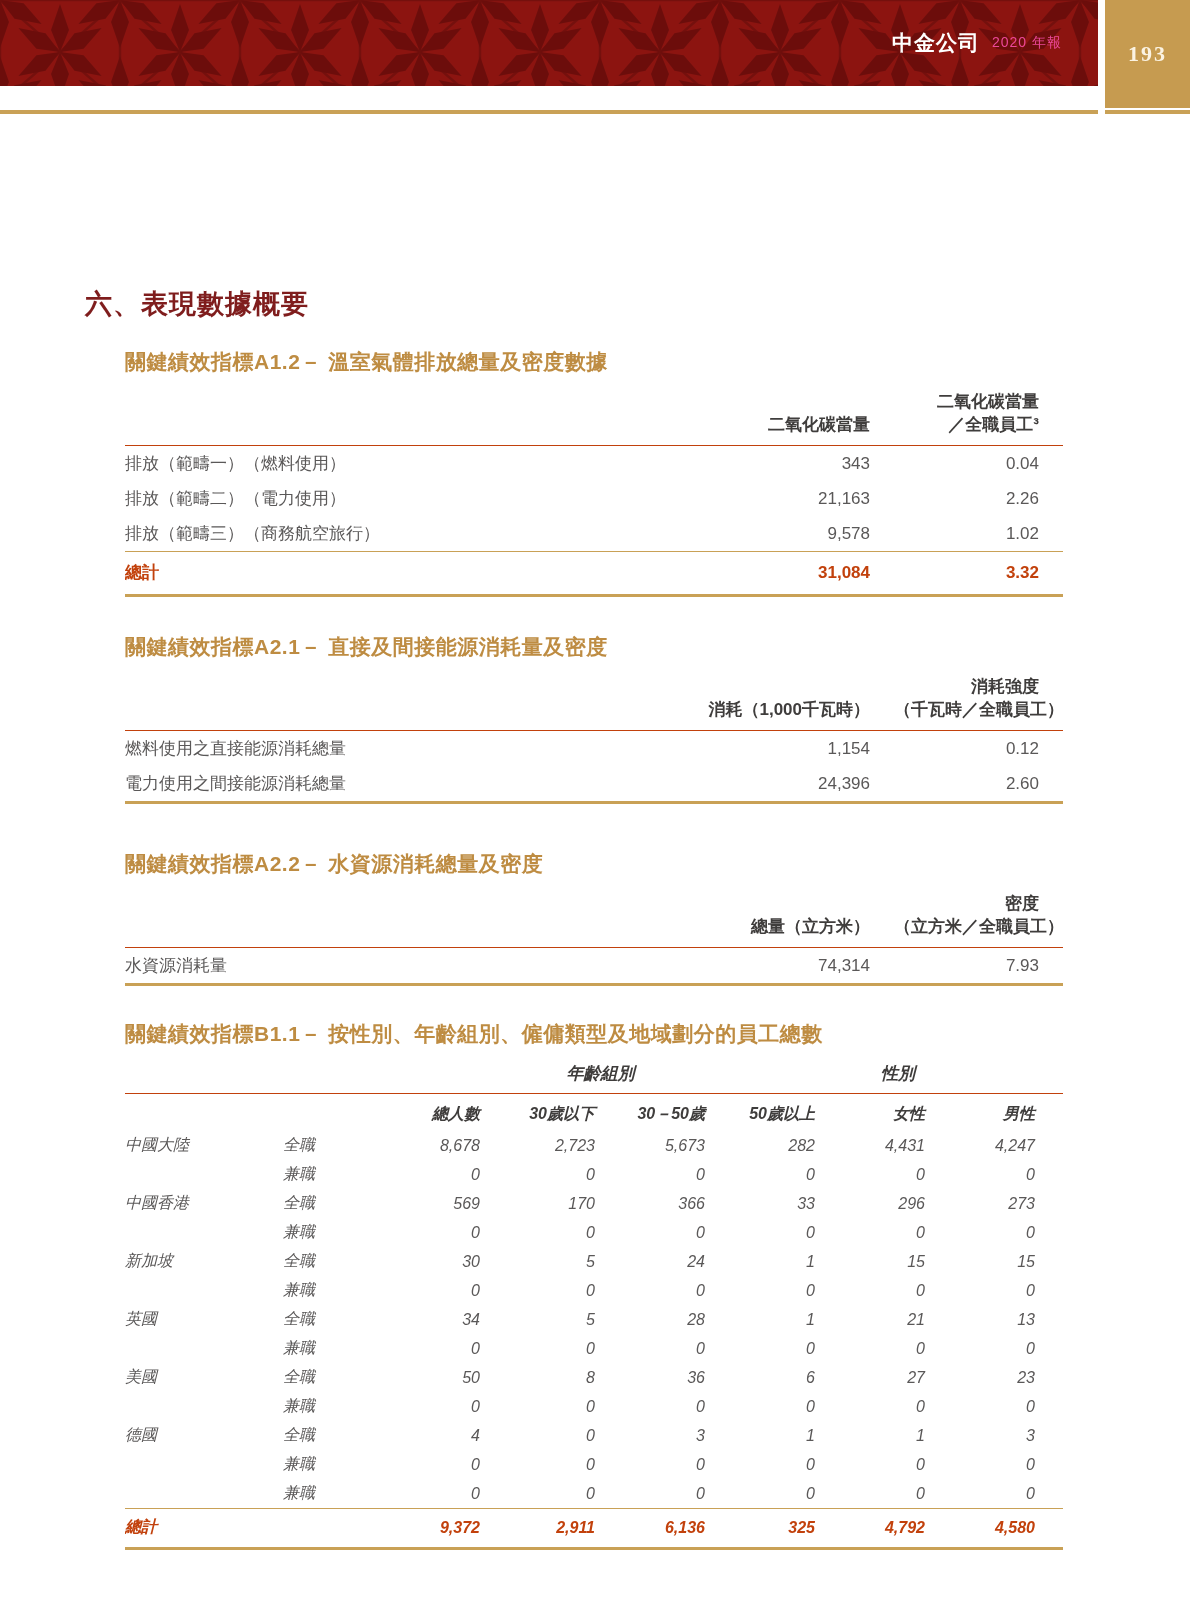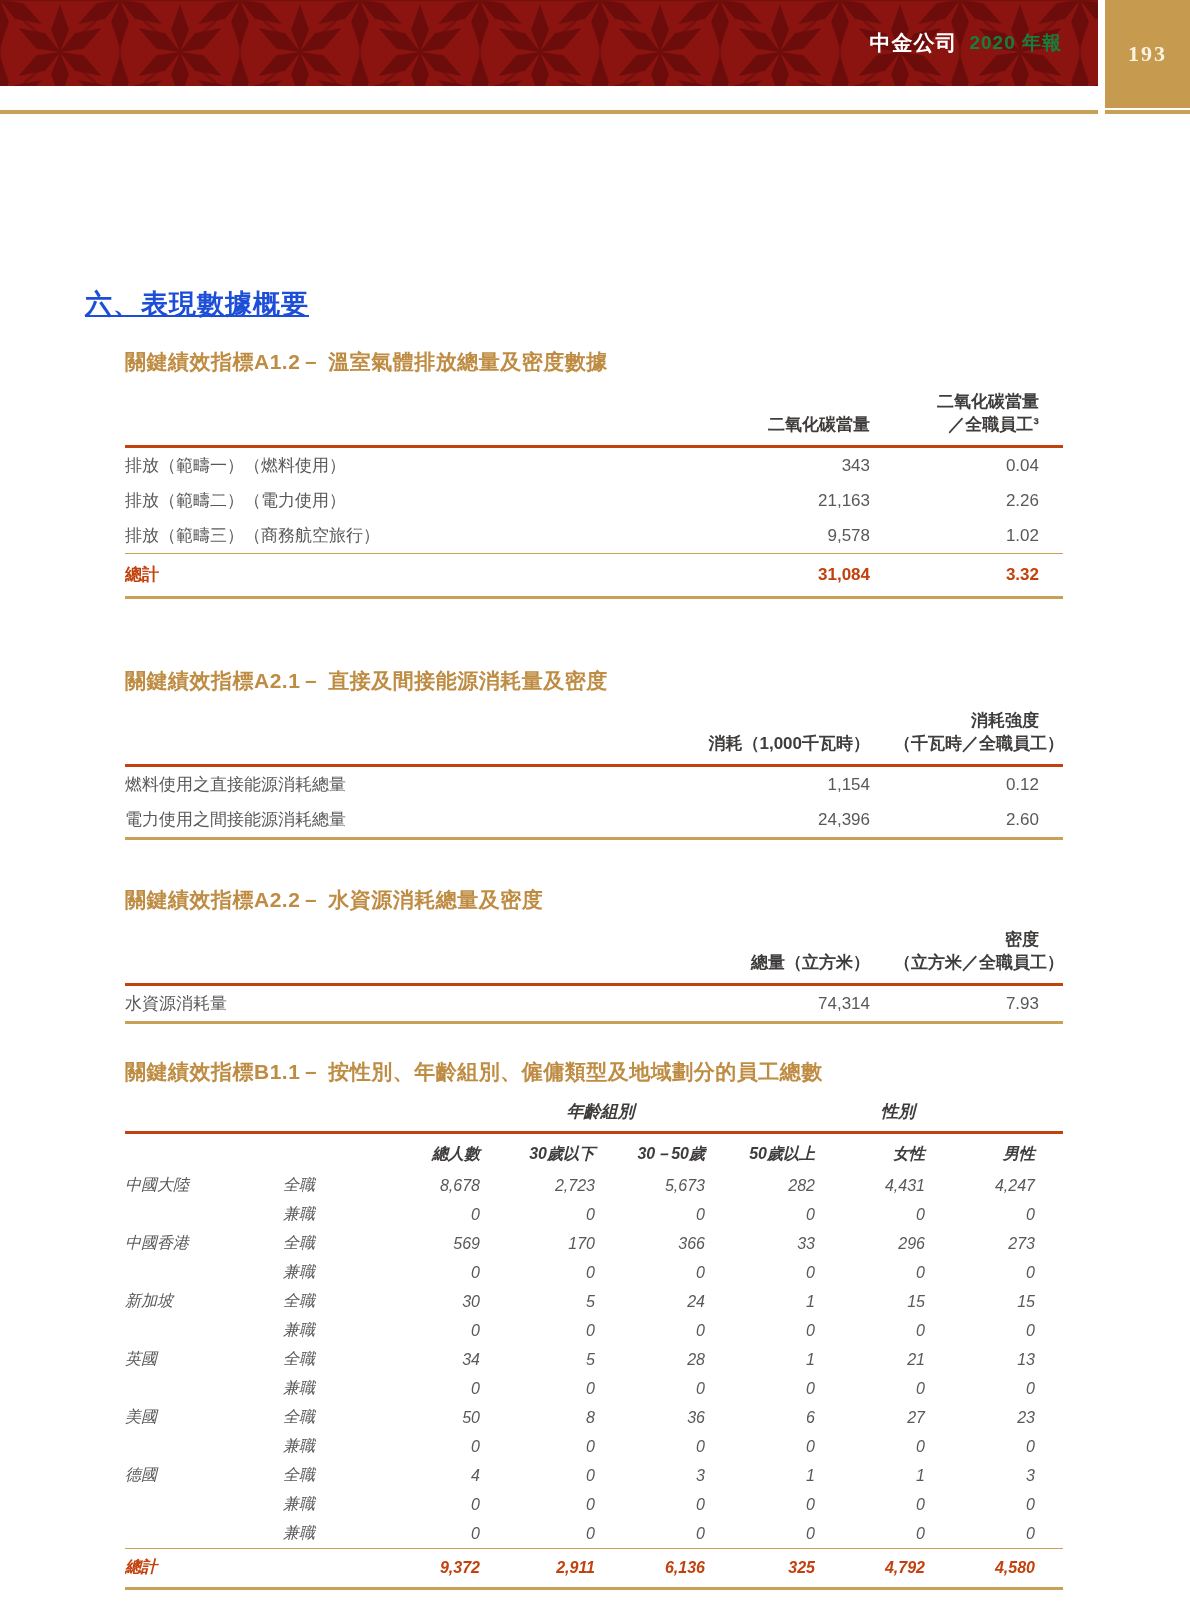--- a/index.html
+++ b/index.html
@@ -14,56 +14,56 @@
 
   
   .banner-row { display:flex; height:108px; }
   .banner { position:relative; width:1098px; height:86px; overflow:hidden; }
   .banner svg { display:block; }
   .banner-text {
     position:absolute; top:0; bottom:0; right:36px;
     display:flex; align-items:center; gap:12px;
   }
   .brand { color:#ffffff; font-weight:bold; font-size:21px; letter-spacing:1px; }
-  .edition { color:#15803d; font-size:19px; letter-spacing:1px;font-weight:bold; }
+  .edition { color:#ec4899; font-size:14px; letter-spacing:1px; }
   .pagebox {
     flex:1; margin-left:7px; background:#C69B50;
     display:flex; align-items:center; justify-content:center;
     color:#FBF3E2; font-family:"Liberation Serif", serif;
     font-size:22px; font-weight:bold; letter-spacing:2px;
   }
   .underline { display:flex; margin-top:2px; height:4px; }
   .underline .seg1 { width:1098px; background:#C9A156; }
   .underline .gap  { width:7px; background:#ffffff; }
   .underline .seg2 { flex:1; background:#C9A156; }
 
   
   .content { padding-left:85px; }
   .section-title {
     margin-top:172px;
-    font-size:27px; font-weight:bold; color:#1d4ed8; letter-spacing:1px;text-decoration:underline;
+    font-size:27px; font-weight:bold; color:#7f1d1d; letter-spacing:1px;
   }
   .kpi-heading {
     margin:26px 0 0 40px;
     font-size:21px; font-weight:bold; color:#BE8C42; letter-spacing:0.5px;
   }
-  .mt-lg { margin-top:68px; }
+  .mt-lg { margin-top:36px; }
   .mt-md { margin-top:46px; }
   .mt-sm { margin-top:34px; }
 
   table {
     border-collapse:collapse; table-layout:fixed;
     margin:14px 0 0 40px; width:938px;
     font-size:17px; color:#5A5858;
   }
   th, td { overflow:hidden; white-space:nowrap; }
   thead th {
     font-weight:bold; color:#3F3D3C; vertical-align:bottom;
     text-align:right; padding:0 24px 9px 0;
-    border-bottom:3px solid #c2410c;
+    border-bottom:1px solid #c2410c;
   }
   thead th.lbl-col { text-align:left; padding-right:0; }
   tbody td { text-align:right; padding:6px 24px 6px 0; }
   tbody td.lbl { text-align:left; padding-right:0; }
   tr.last-data td { border-bottom:3px solid #C9A156; }
   tr.total-row td {
     font-weight:bold; color:#c2410c;
     border-top:1.5px solid #C9A156; border-bottom:3px solid #C9A156;
     padding:9px 24px 10px 0;
   }

